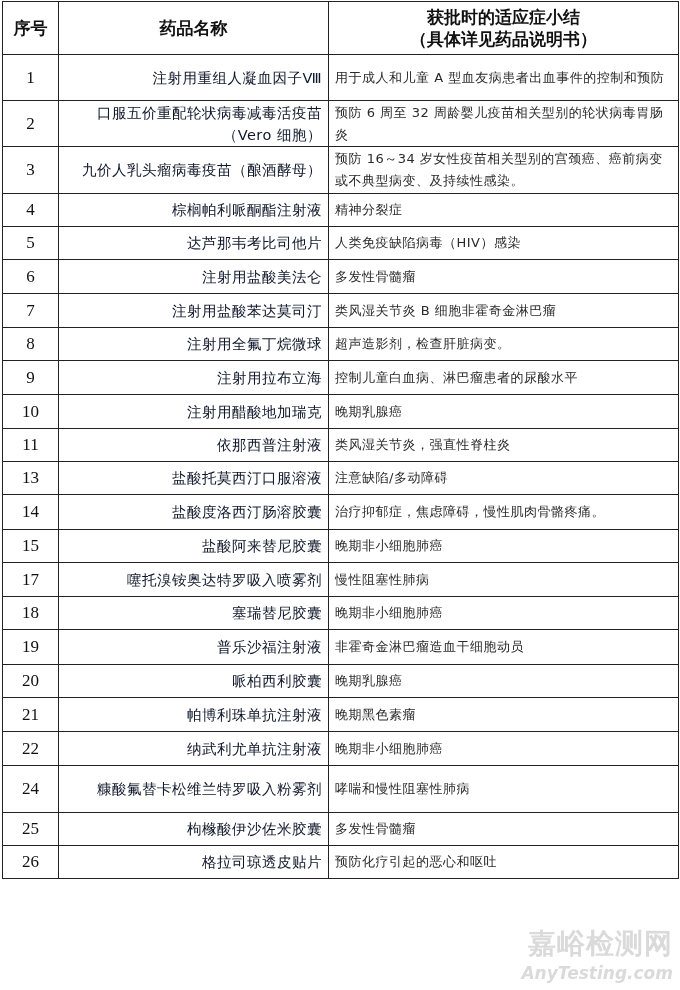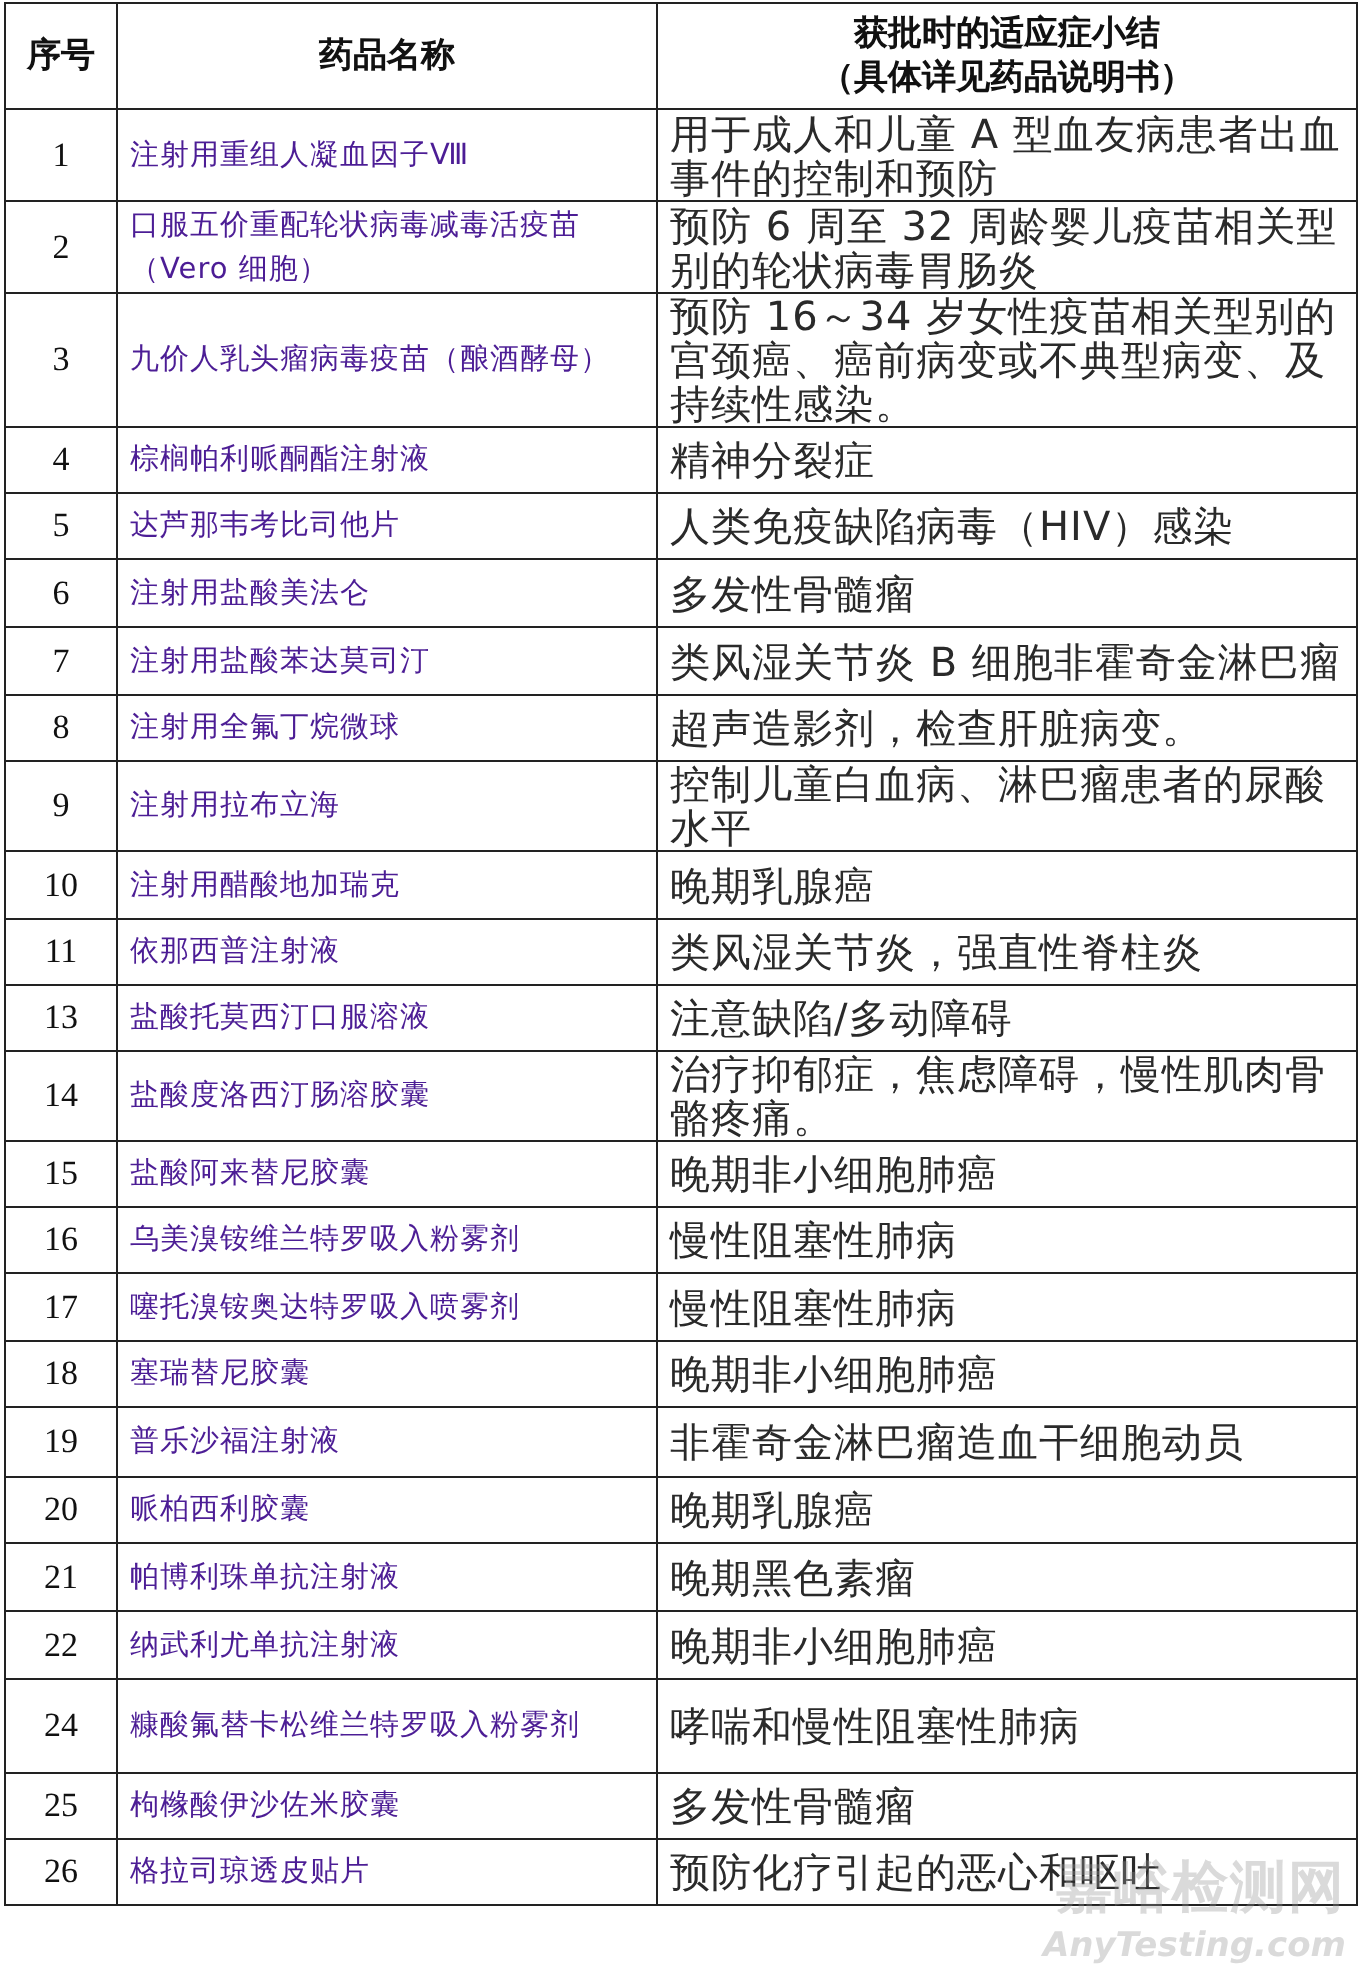--- a/index.html
+++ b/index.html
@@ -15,22 +15,22 @@
     vertical-align: middle;
     line-height: 22px;
     overflow: hidden;
   }
   col.c-no { width: 56px; }
   col.c-name { width: 270px; }
   col.c-ind { width: 350px; }
   th { font-weight: bold; font-size: 17px; color: #111; text-align: center; }
   th.h-ind { line-height: 25px; margin-top: 32px; }
   td.no { text-align: center; font-family: "Liberation Serif", serif; font-size: 17px; color: #111; }
-  td.name { text-align: left; font-family: "DejaVu Sans", sans-serif; font-size: 14.5px; color: #4c1d95; letter-spacing: 0.5px; line-height: 22px; }
-  td.ind { text-align: left; font-family: "DejaVu Sans", sans-serif; font-size: 20px; color: #2a2a2a; letter-spacing: 0.5px; line-height: 22px; padding-left: 7px; }
+  td.name { text-align: right; font-family: "DejaVu Sans", sans-serif; font-size: 14.5px; color: #0f172a; letter-spacing: 0.5px; line-height: 22px; }
+  td.ind { text-align: left; font-family: "DejaVu Sans", sans-serif; font-size: 13px; color: #2a2a2a; letter-spacing: 0.5px; line-height: 22px; padding-left: 7px; }
   .watermark {
     position: absolute; left: 585px; top: 925px; width: 100px;
     text-align: right; pointer-events: none;
   }
   .wm-cn { position: absolute; right: 12px; top: 0; font-family: "DejaVu Sans", sans-serif; font-size: 28px; font-weight: bold; color: rgba(150,150,150,0.35); letter-spacing: 1px; white-space: nowrap; }
   .wm-en { position: absolute; right: 12px; top: 38px; font-family: "DejaVu Sans", sans-serif; font-style: italic; font-weight: bold; font-size: 17px; color: rgba(150,150,150,0.35); white-space: nowrap; }
 </style>
 </head>
 <body>
 
@@ -114,25 +114,20 @@
     <tr style="height:35px">
       <td class="no">14</td>
       <td class="name">盐酸度洛西汀肠溶胶囊</td>
       <td class="ind">治疗抑郁症，焦虑障碍，慢性肌肉骨骼疼痛。</td>
     </tr>
     <tr style="height:33px">
       <td class="no">15</td>
       <td class="name">盐酸阿来替尼胶囊</td>
       <td class="ind">晚期非小细胞肺癌</td>
     </tr>
-    <tr style="height:33px">
-      <td class="no">16</td>
-      <td class="name">乌美溴铵维兰特罗吸入粉雾剂</td>
-      <td class="ind">慢性阻塞性肺病</td>
-    </tr>
     <tr style="height:34px">
       <td class="no">17</td>
       <td class="name">噻托溴铵奥达特罗吸入喷雾剂</td>
       <td class="ind">慢性阻塞性肺病</td>
     </tr>
     <tr style="height:33px">
       <td class="no">18</td>
       <td class="name">塞瑞替尼胶囊</td>
       <td class="ind">晚期非小细胞肺癌</td>
     </tr>

